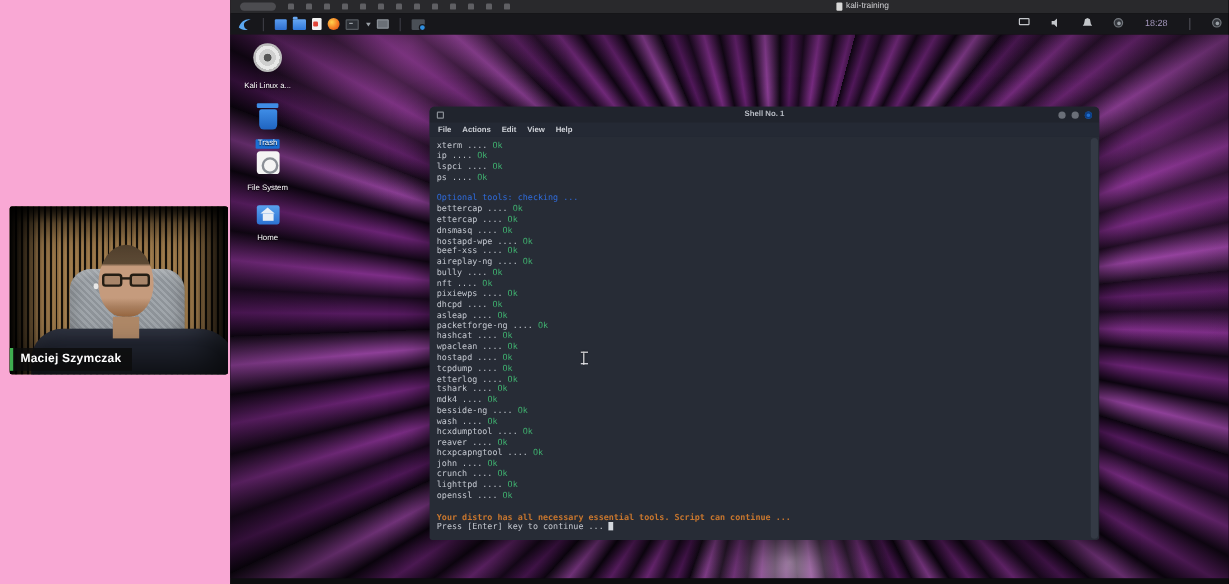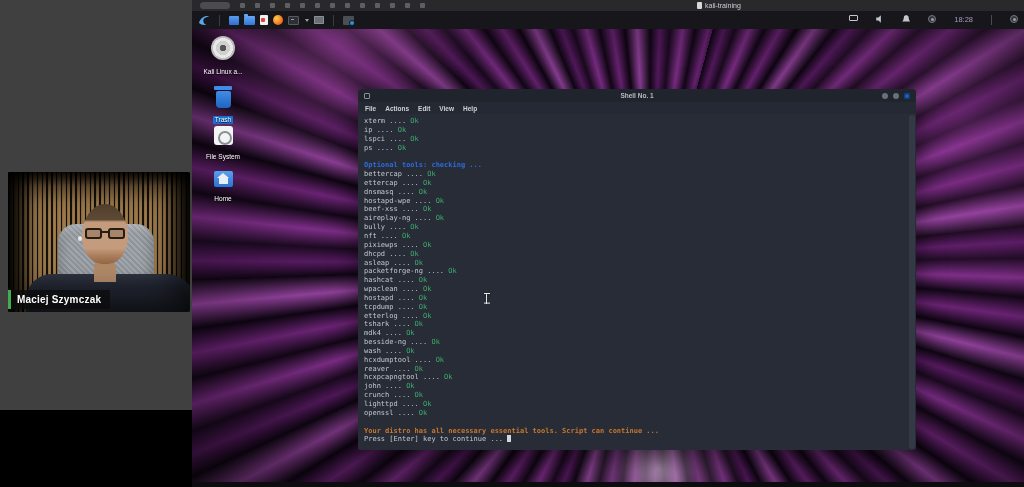--- a/index.html
+++ b/index.html
@@ -1,21 +1,21 @@
 <!DOCTYPE html>
 <html><head>
 <meta charset="utf-8">
 <style>
   * { margin:0; padding:0; box-sizing:border-box; }
   html,body { background:#000; }
   body { font-family:"Liberation Sans", sans-serif; }
   #stage { position:relative; width:1024px; height:487px; background:#000; overflow:hidden; }
 
   
-  #left-col { position:absolute; left:0; top:0; width:192px; height:410px; background:#404040; }
+  #left-col { position:absolute; left:0; top:0; width:192px; height:487px; background:#f9a8d4; }
   #webcam { position:absolute; left:8px; top:172px; width:182px; height:140px; background:#1a120a; overflow:hidden; border-radius:2px; }
   .wood-wall { position:absolute; inset:0;
     background:
       linear-gradient(180deg, rgba(0,0,0,0.85) 0%, rgba(0,0,0,0.15) 10%, rgba(0,0,0,0) 22%),
       repeating-linear-gradient(90deg, #14100a 0px, #14100a 1.5px, #8a6a40 1.5px, #a5804f 3.2px, #8f6f45 4.8px);
   }
   .wall-shade-l { position:absolute; left:0; top:0; bottom:0; width:26px; background:linear-gradient(90deg, rgba(0,0,0,0.95), rgba(0,0,0,0)); }
   .wall-shade-r { position:absolute; right:0; top:0; bottom:0; width:26px; background:linear-gradient(270deg, rgba(0,0,0,0.9), rgba(0,0,0,0)); }
   .chair { position:absolute; left:50px; top:52px; width:96px; height:70px; background:#9aa0a6;
     border-radius:18px; box-shadow:inset 0 -8px 12px rgba(0,0,0,0.35), inset 0 4px 6px rgba(255,255,255,0.25);
@@ -113,21 +113,21 @@
     color:#b8bcc4; font-size:6.5px; font-weight:bold; }
   #term-btns { position:absolute; right:6px; top:3.5px; display:flex; gap:5px; }
   .wbtn { width:6px; height:6px; border-radius:50%; background:#6a6f78; }
   .wbtn.close { background:#1f6fd0; box-shadow:inset 0 0 0 1.5px #0d3f86; }
   #term-menubar { display:flex; gap:9px; height:12px; align-items:center; padding-left:7px; background:#242934; }
   .menu-item { color:#ced1d7; font-size:6.5px; font-weight:bold; }
   #term-body { position:relative; height:336px; overflow:hidden; }
   #term-output { padding:3px 0 0 6px; font-family:"DejaVu Sans Mono", monospace; font-size:7px; line-height:8.85px;
     color:#c3c7cf; white-space:pre; }
   .tline .ok { color:#3fae6e; font-weight:normal; }
-  .tline.info { color:#2f6bdb; font-weight:bold; }
+  .tline.info { color:#2f6bdb; font-weight:normal; }
   .tline.warn { color:#c9772e; font-weight:bold; }
   .cursor { display:inline-block; width:4px; height:7px; background:#d3d7dd; vertical-align:-1px; }
   #term-scroll { position:absolute; right:1px; top:1px; bottom:1px; width:6px; background:#343a45; border-radius:3px; }
 
   
   #ibeam { position:absolute; left:291px; top:293px; width:7px; height:11px; }
   #ibeam::before { content:""; position:absolute; left:3px; top:0; width:1.4px; height:11px; background:#e8e8ec; box-shadow:0 0 1px #000; }
   #ibeam::after { content:""; position:absolute; left:0.5px; top:0; width:6px; height:1.4px; background:#e8e8ec;
     box-shadow:0 9.6px 0 #e8e8ec, 0 0 1px #000; }
 

